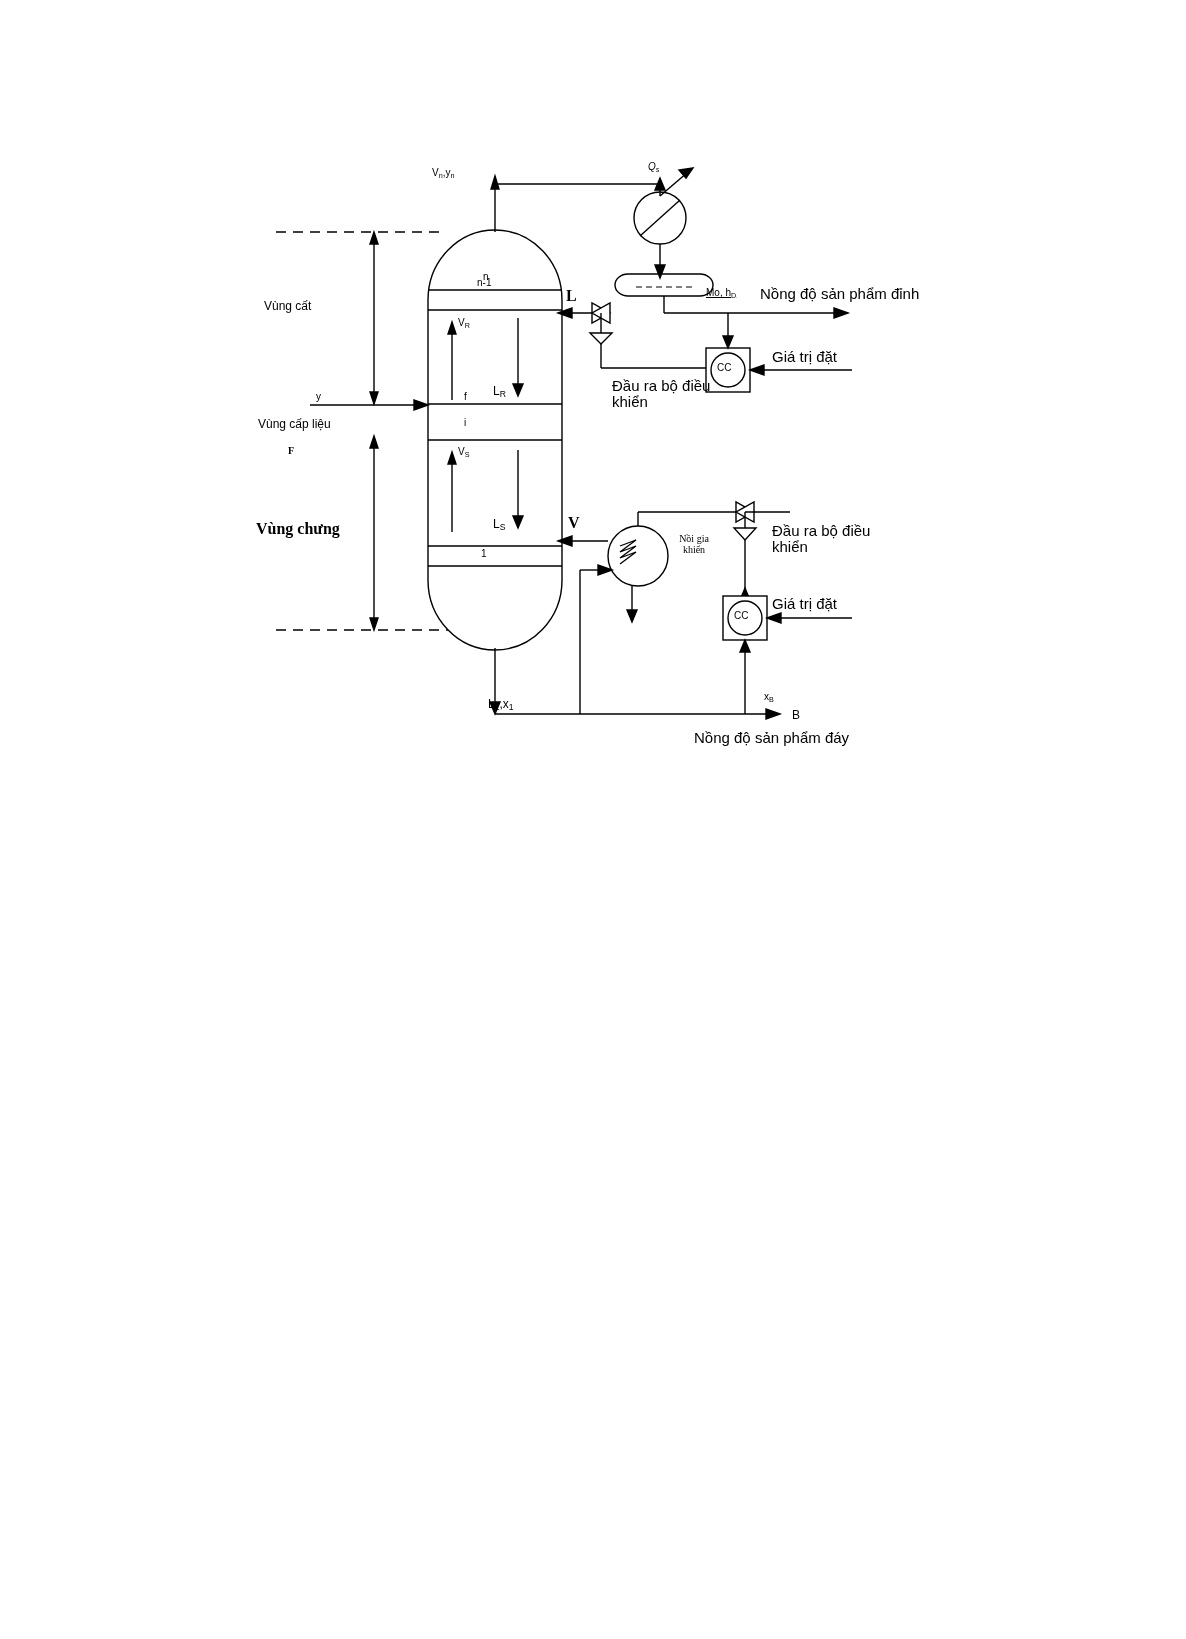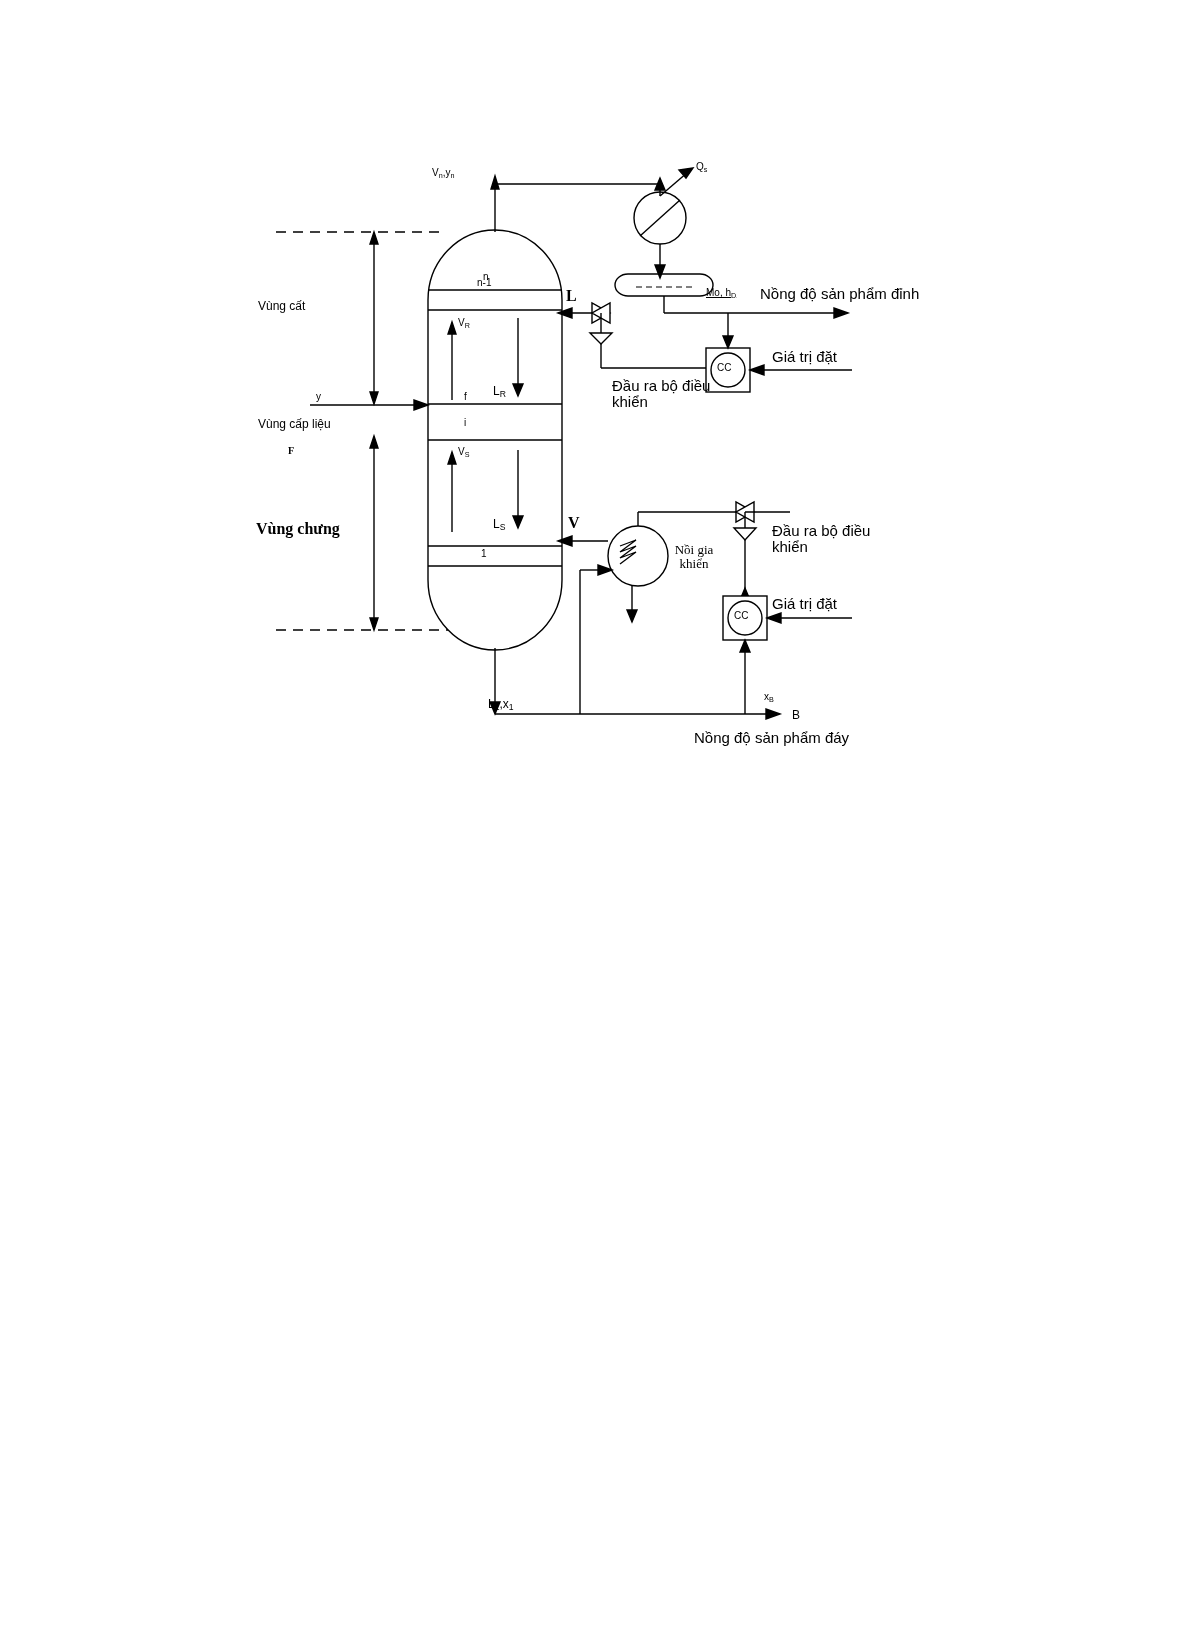--- a/index.html
+++ b/index.html
@@ -43,24 +43,23 @@
     font-weight: bold;
   }
   .serif-med {
     font-family: "Liberation Serif", serif;
     font-size: 14px;
     font-weight: bold;
   }
   .sub { font-size: 0.72em; vertical-align: -0.25em; }
   .boiler-label {
     font-family: "Liberation Serif", serif;
-    font-size: 13px;
+    font-size: 10px;
     text-align: center;
     line-height: 1.05;
-    margin-top: 9px;
   }
 </style>
 </head>
 <body>
 
 <div id="diagram-root">
 
   <svg class="flowsheet" viewBox="0 0 1186 1639">
     <g stroke="#000000" fill="none" stroke-width="1.4">
 
@@ -222,21 +221,21 @@
         <path d="M 745 640 L 740 652 L 750 652 Z" fill="#000"></path>
       </g>
 
     </g>
   </svg>
 
   <div class="lbl small" style="left:432px; top:168px;">
     <span>V</span><span class="sub">n</span><span>,y</span><span class="sub">n</span>
   </div>
 
-  <div class="lbl small" style="left:696px; top:162px;">
+  <div class="lbl small" style="left:648px; top:162px;font-style:italic;">
     <span>Q</span><span class="sub">s</span>
   </div>
 
   <div class="lbl small" style="left:706px; top:288px;text-decoration:underline;">
     <span>Mo, h</span><span class="sub">D</span>
   </div>
 
   <div class="lbl tiny" style="left:760px; top:286px;">Nồng độ sản phẩm đỉnh</div>
 
   <div class="lbl serif-big" style="left:566px; top:288px;">L</div>
@@ -262,21 +261,21 @@
   <div class="lbl med" style="left:493px; top:385px;">
     <span>L</span><span class="sub">R</span>
   </div>
   <div class="lbl small" style="left:458px; top:447px;">
     <span>V</span><span class="sub">S</span>
   </div>
   <div class="lbl med" style="left:493px; top:518px;">
     <span>L</span><span class="sub">S</span>
   </div>
 
-  <div class="lbl med" style="left:258px; top:300px;text-align:right;">Vùng cất</div>
+  <div class="lbl med" style="left:264px; top:300px;text-align:right;">Vùng cất</div>
 
   <div class="lbl small" style="left:316px; top:392px;">y</div>
 
   <div class="lbl med" style="left:258px; top:418px;">Vùng cấp liệu</div>
   <div class="lbl serif-med" style="left:288px; top:440px;">
     <span></span><span class="sub">F</span>
   </div>
 
   <div class="lbl serif-big" style="left:256px; top:521px;">Vùng chưng</div>
 

